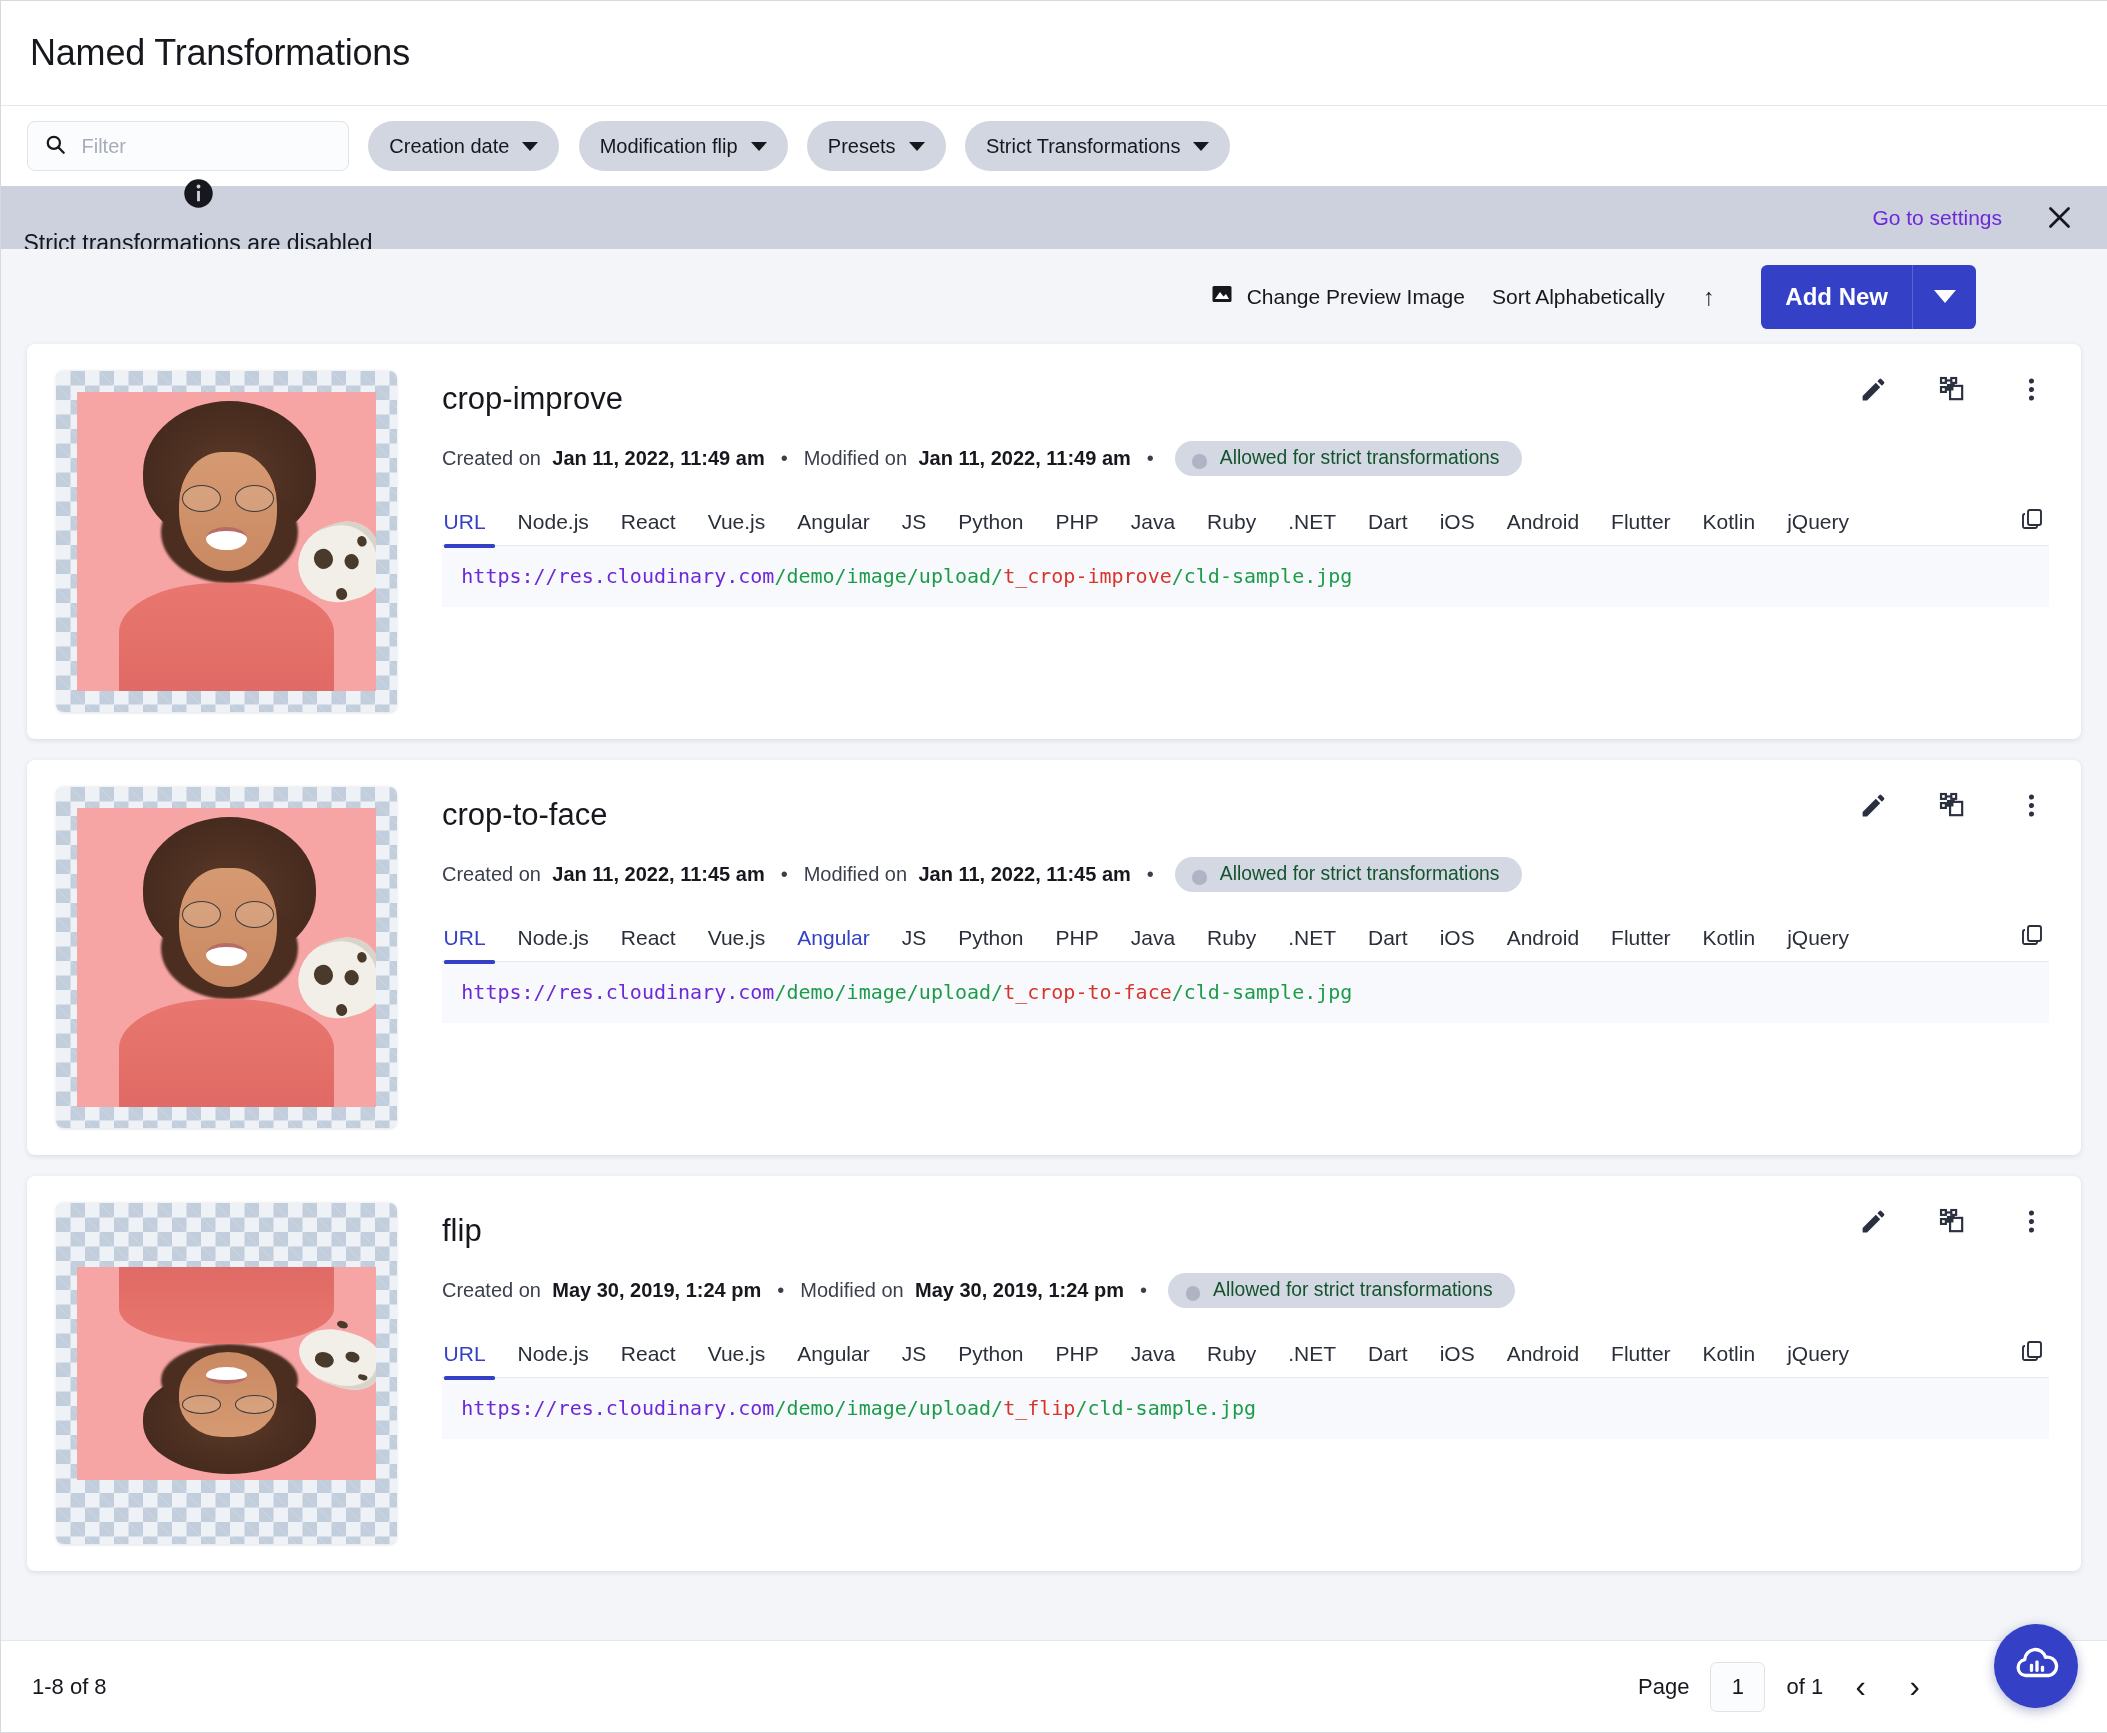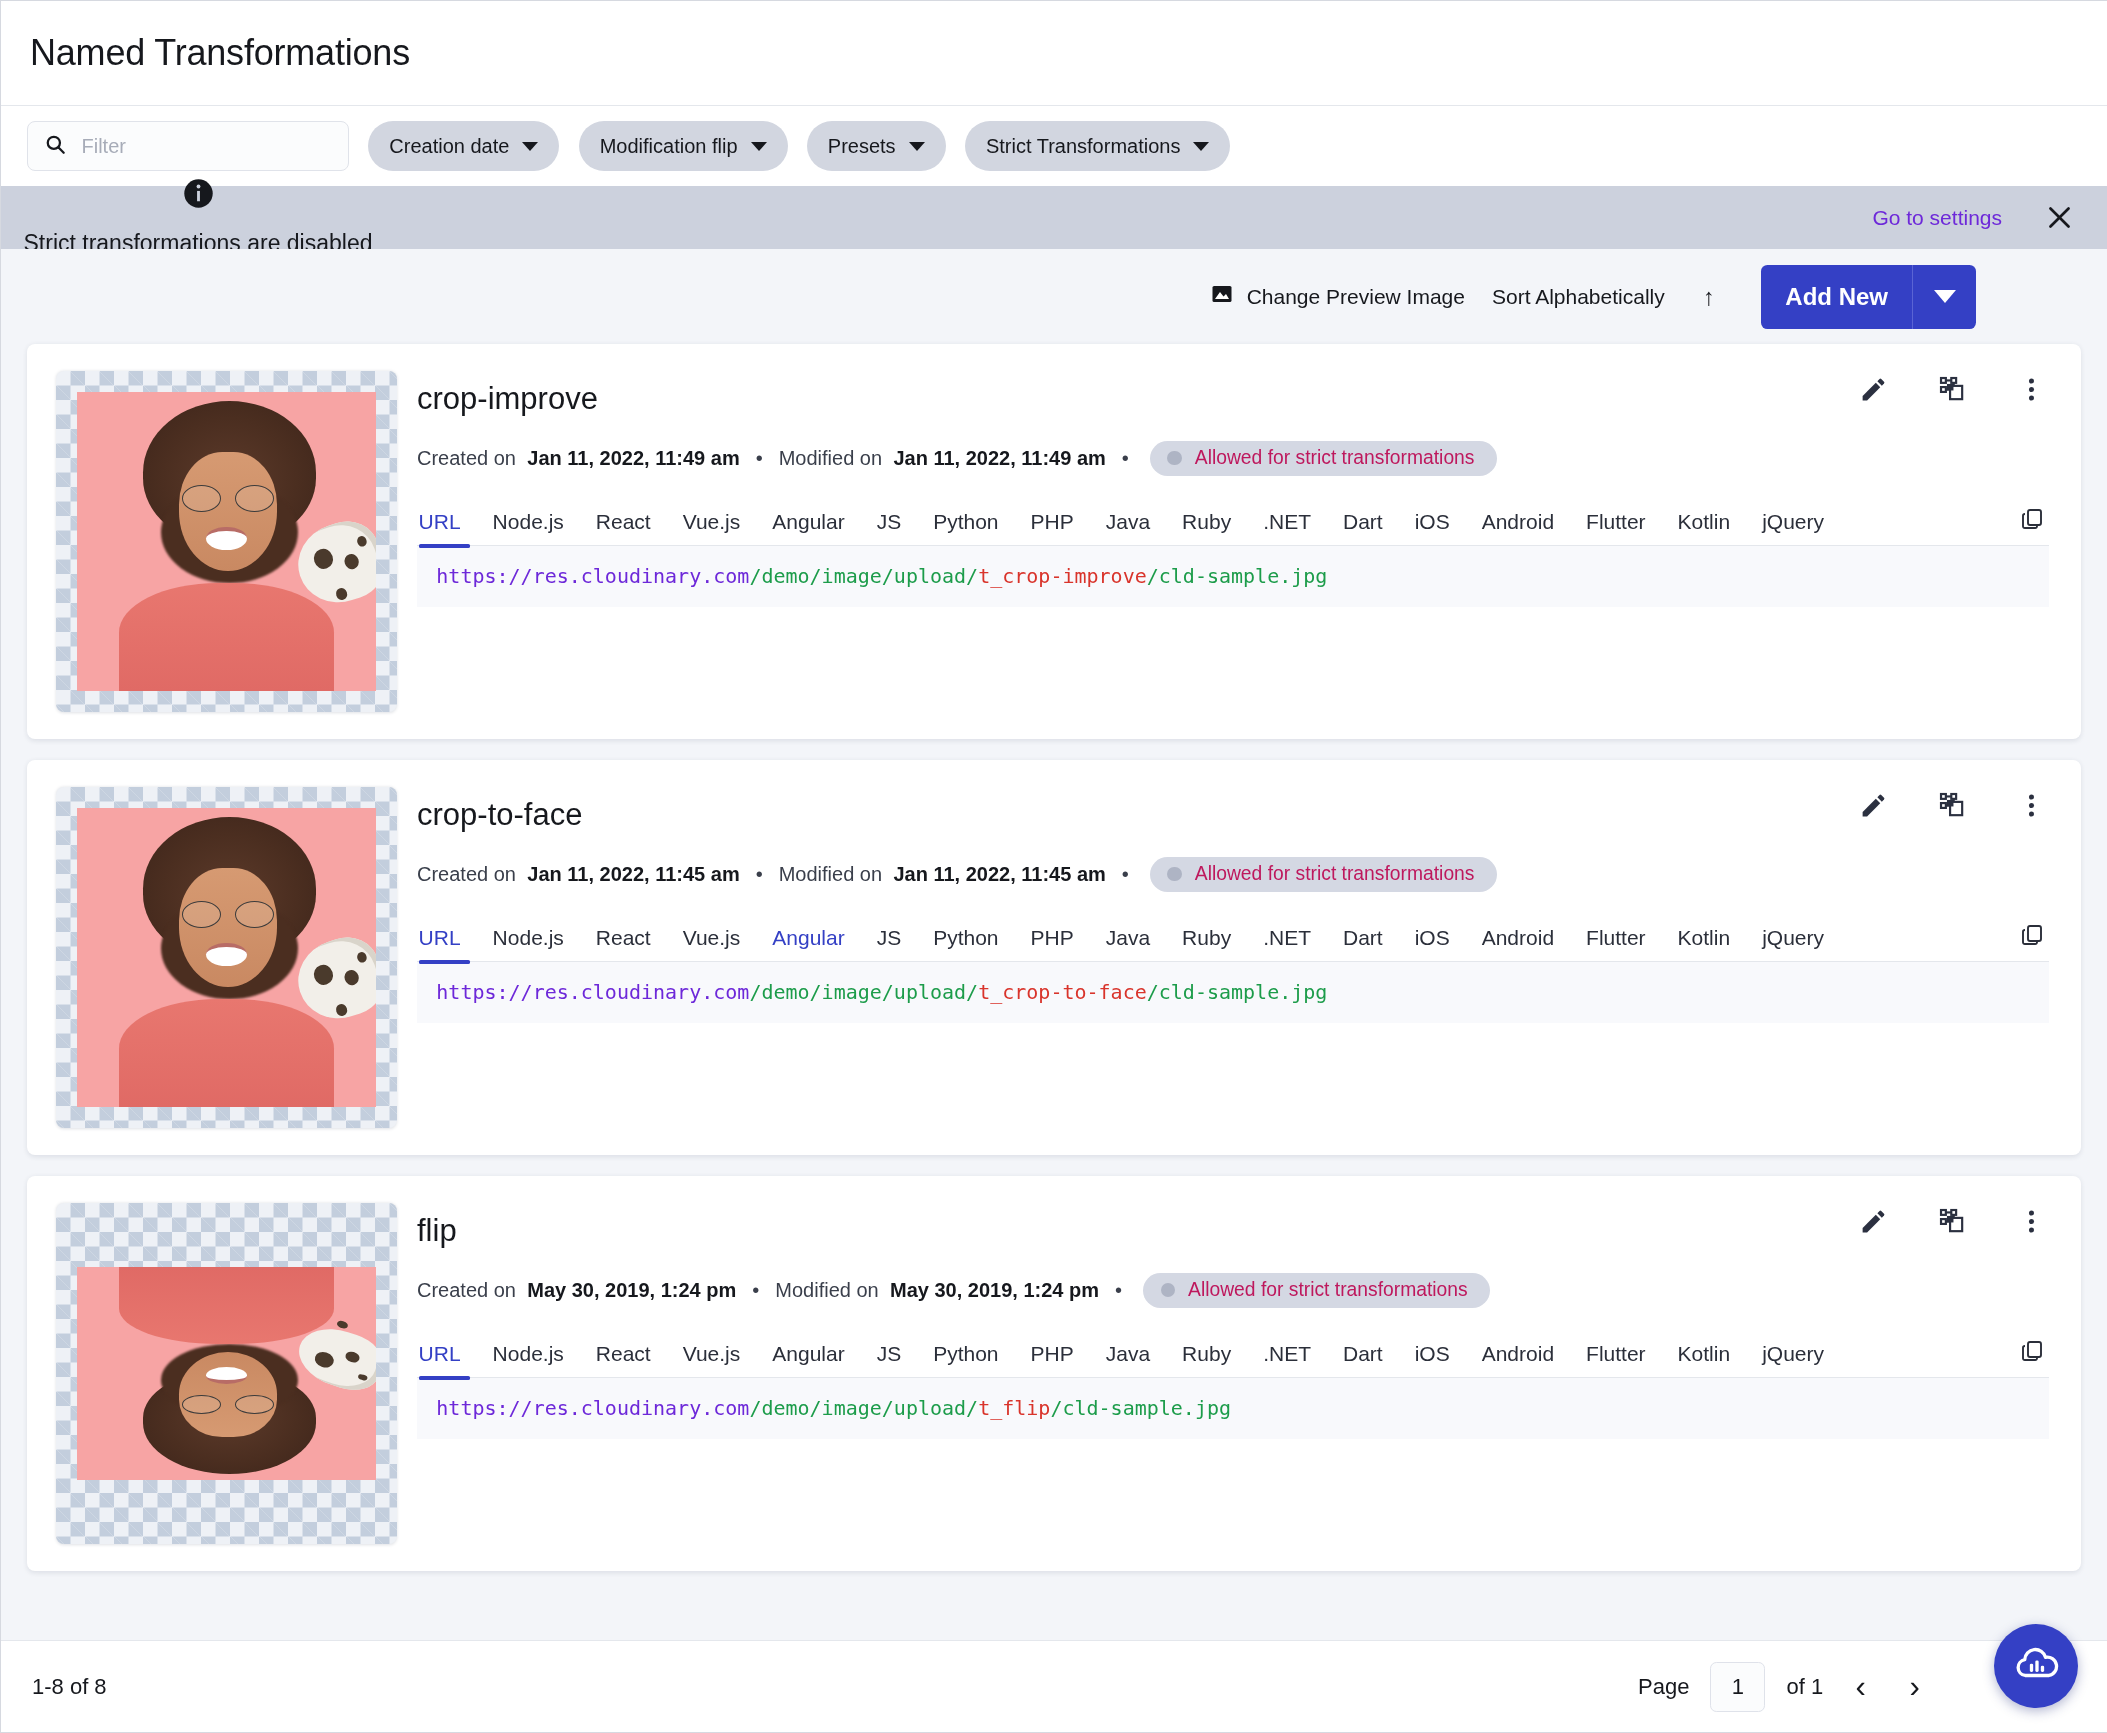--- a/index.html
+++ b/index.html
@@ -145,21 +145,21 @@
   }
 
   
   .card {
     background: #ffffff;
     border-radius: 8px;
     box-shadow: 0 1.6px 5.6px rgba(30,40,70,0.10);
     padding: 27px 32px 27px 29px;
     margin-bottom: 21px;
     display: flex;
-    gap: 20px;
+    gap: 45px;
     position: relative;
   }
 
   .thumb {
     width: 341px; height: 341px;
     flex: 0 0 auto;
     border-radius: 8px;
     background-color: #eef1f6;
     background-image:
       linear-gradient(45deg, #c3cedd 25%, transparent 25%, transparent 75%, #c3cedd 75%),
@@ -240,22 +240,22 @@
     margin-bottom: 31px;
     flex-wrap: nowrap;
   }
   .meta-label { color: #3a3f4b; }
   .meta-value { color: #16181d; font-weight: 700; margin-left: 11.3px; }
   .meta-dot { margin: 0 16px; color: #3a3f4b; }
   .badge {
     background: #d4d8e3;
     border-radius: 24px;
     padding: 6.4px 22.5px 7.2px 17.7px;
-    display: inline-flex; align-items: center; gap: 13px;
-    font-size: 19.3px; color: #be185d;
+    display: inline-flex; align-items: flex-end; gap: 13px;
+    font-size: 19.3px; color: #14532d;
     margin-left: 4.8px;
   }
   .badge-dot {
     width: 14.5px; height: 14.5px; border-radius: 50%;
     background: #aeb4c4; flex: 0 0 auto;
   }
 
   .tabs-row {
     display: flex; align-items: flex-end;
     border-bottom: 1.6px solid #e4e7ec;

